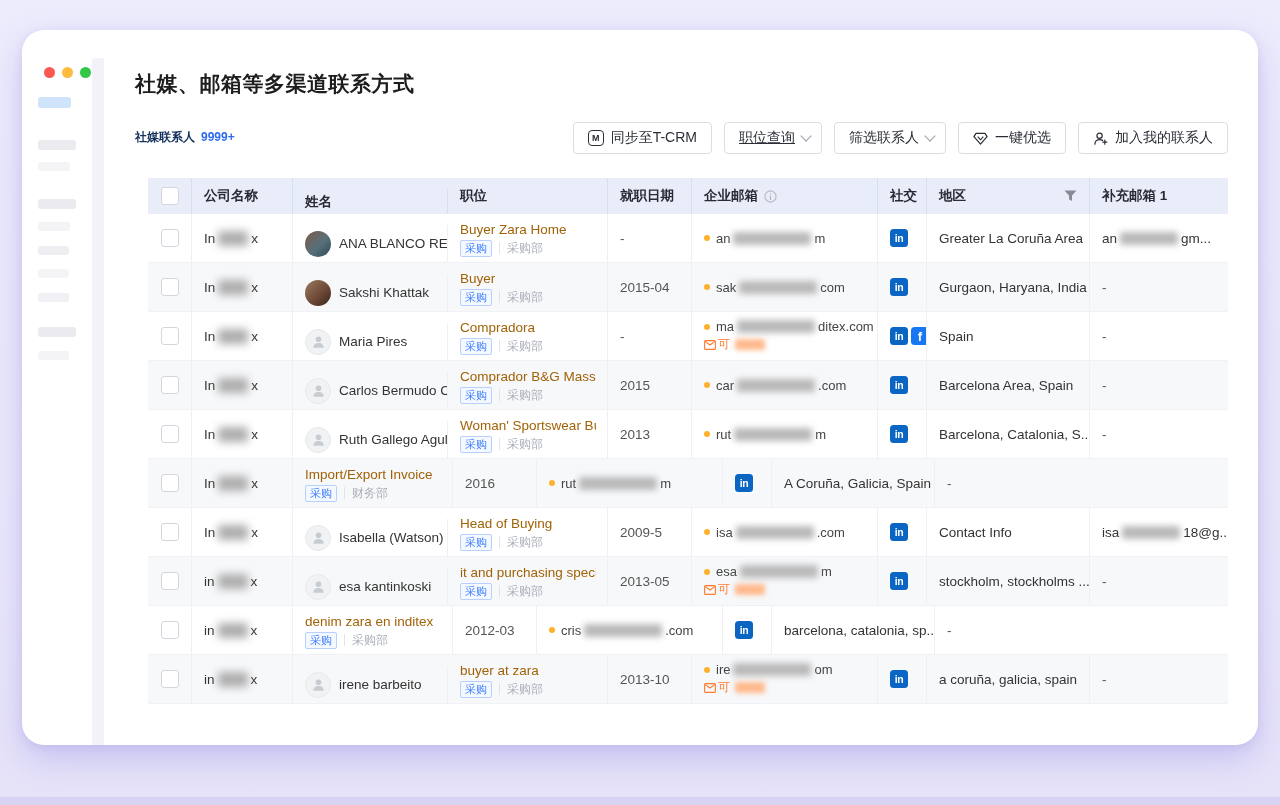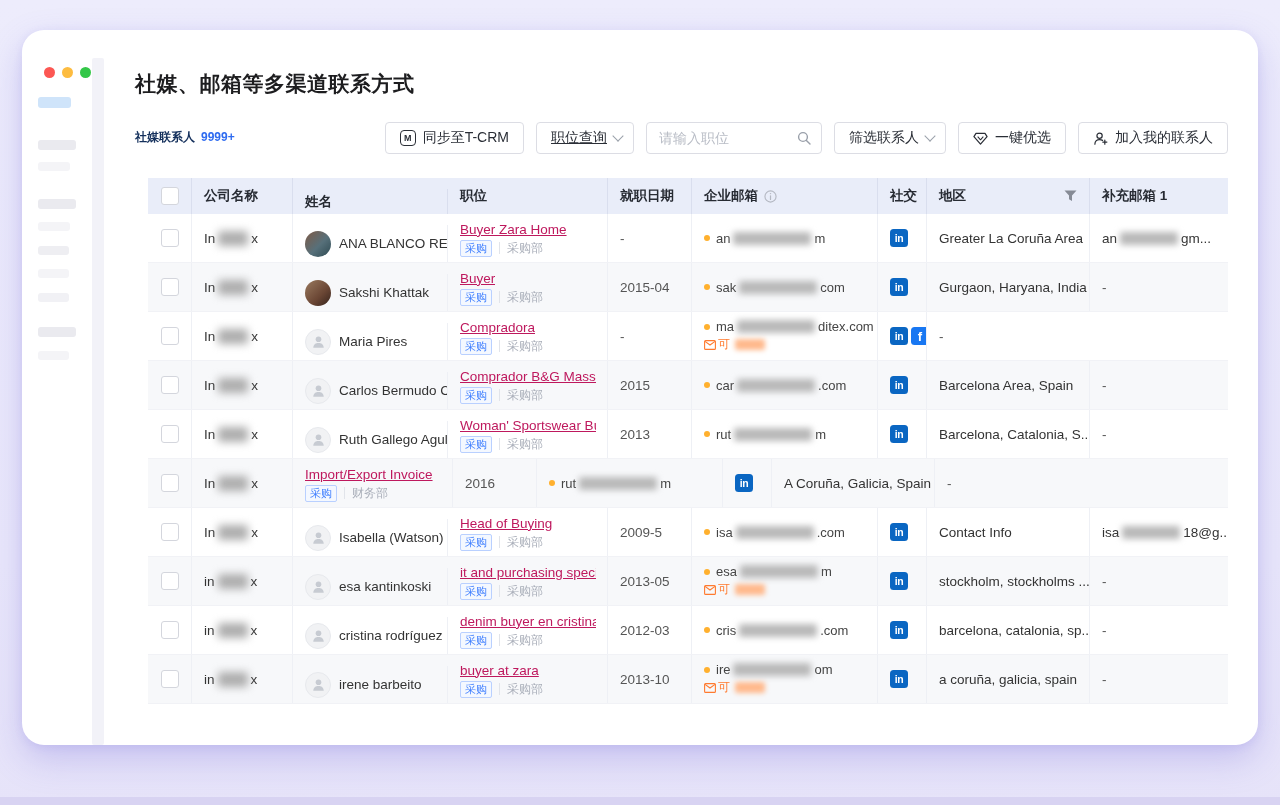--- a/index.html
+++ b/index.html
@@ -54,21 +54,21 @@
   .blur.co{width:30px;height:15px;background:#adadad;filter:blur(4px);}
   .blur.em{width:78px;}
   .blur.alt{width:58px;}
   .blur.org{width:30px;height:11px;background:#ffb98c;filter:blur(2.5px);}
   .avatar{width:26px;height:26px;border-radius:50%;flex:0 0 auto;margin-right:8px;
     display:flex;align-items:center;justify-content:center;overflow:hidden;}
   .avatar.placeholder{background:#f1f2f4;border:1px solid #e7e9ed;box-sizing:border-box;}
   .avatar.photo-1{background:linear-gradient(135deg,#7e5a46 0%,#57707a 55%,#2e4a52 100%);}
   .avatar.photo-2{background:linear-gradient(135deg,#9a7a5f 0%,#6a4634 60%,#35231c 100%);}
   .pos-cell{flex-direction:column;align-items:flex-start;justify-content:center;gap:3px;padding-top:2px;}
-  .pos-line1{font-size:13.5px;color:#be185d;max-width:136px;overflow:hidden;white-space:nowrap;text-decoration:underline;}
+  .pos-line1{font-size:13.5px;color:#a16207;max-width:136px;overflow:hidden;white-space:nowrap;}
   .pos-line2{display:flex;align-items:center;}
   .tag-blue{font-size:11px;color:#3b7cff;border:1px solid #b9d0ff;background:#f4f8ff;
     border-radius:2px;padding:1px 4px;line-height:13px;}
   .dept-sep{border-left:1px solid #e1e4ea;height:12px;margin:0 7px;}
   .dept{font-size:12px;color:#a9aeb9;}
   .email-cell{flex-direction:column;align-items:flex-start;justify-content:center;gap:2px;}
   .email-line{display:flex;align-items:center;font-size:13px;color:#444;}
   .dot-orange{width:6px;height:6px;border-radius:50%;background:#ffb02e;margin-right:6px;flex:0 0 auto;}
   .deliver{display:flex;align-items:center;font-size:12px;color:#ff7a2f;gap:2px;}
   .sns{width:18px;height:18px;border-radius:3.5px;color:#fff;display:flex;align-items:center;
@@ -111,27 +111,20 @@
 
   <div class="toolbar">
     <div class="btn">
       <span class="tcrm-icon">M</span>
       <span>同步至T-CRM</span>
     </div>
     <div class="btn" style="padding-right:11px;text-decoration:underline;">
       <span>职位查询</span>
       <span class="chev"></span>
     </div>
-    <div class="search-box">
-      <input type="text" placeholder="请输入职位" style="">
-      <svg width="14" height="14" viewBox="0 0 14 14">
-        <circle cx="6" cy="6" r="4.4" fill="none" stroke="#9aa0aa" stroke-width="1.4"></circle>
-        <line x1="9.4" y1="9.4" x2="13" y2="13" stroke="#9aa0aa" stroke-width="1.4" stroke-linecap="round"></line>
-      </svg>
-    </div>
     <div class="btn" style="padding-right:11px;">
       <span>筛选联系人</span>
       <span class="chev"></span>
     </div>
     <div class="btn">
       <svg width="15" height="15" viewBox="0 0 16 16">
         <path d="M3.2 2.5 H12.8 L15 6 L8 14 L1 6 Z" fill="none" stroke="#2a2e36" stroke-width="1.3" stroke-linejoin="round"></path>
         <path d="M5 6 L8 9.4 L11 6" fill="none" stroke="#2a2e36" stroke-width="1.1" stroke-linejoin="round"></path>
       </svg>
       <span>一键优选</span>
@@ -312,20 +305,23 @@
           <path d="M1 1.4 L6 5 L11 1.4" fill="none" stroke="#ff7a2f" stroke-width="1.1"></path>
         </svg>
         <span>可</span>
         <span class="blur org"></span>
       </span>
     </div>
     <div class="td c6">
       <span class="sns in">in</span>
       <span class="sns fb">f</span>
     </div>
+    <div class="td c7">
+            <span>Spain</span>
+          </div>
     <div class="td c8">
       <span class="dash">-</span>
 
     </div>
   </div>
         <div class="tr alt">
     <div class="td c0">
             <span class="checkbox"></span>
           </div>
     <div class="td c1">
@@ -576,77 +572,68 @@
   </div>
         <div class="tr">
     <div class="td c0">
             <span class="checkbox"></span>
           </div>
     <div class="td c1">
       <span>in</span>
             <span class="blur co"></span>
             <span>x</span>
     </div>
+    <div class="td c3 pos-cell">
+      <span class="pos-line1">denim zara en inditex</span>
+      <span class="pos-line2">
+        <span class="tag-blue">采购</span>
+        <span class="dept-sep"></span>
+        <span class="dept">采购部</span>
+      </span>
+    </div>
+    <div class="td c4">
+            <span class="dash">2012-03</span>
+          </div>
+    <div class="td c5 email-cell">
+      <span class="email-line">
+        <span class="dot-orange"></span>
+        <span>cris</span>
+              <span class="blur em"></span>
+              <span>.com</span>
+      </span>
+
+    </div>
+    <div class="td c6">
+      <span class="sns in">in</span>
+
+    </div>
+    <div class="td c7">
+            <span>barcelona, catalonia, sp...</span>
+          </div>
+    <div class="td c8">
+      <span class="dash">-</span>
+
+    </div>
+  </div>
+        <div class="tr alt">
+    <div class="td c0">
+            <span class="checkbox"></span>
+          </div>
+    <div class="td c1">
+      <span>in</span>
+            <span class="blur co"></span>
+            <span>x</span>
+    </div>
     <div class="td c2">
       <span class="avatar placeholder">
         <svg width="15" height="15" viewBox="0 0 16 16">
           <circle cx="8" cy="5.6" r="3" fill="#c7cbd2"></circle>
           <path d="M2.4 14.6 C2.8 10.9 5 9.6 8 9.6 C11 9.6 13.2 10.9 13.6 14.6 Z" fill="#c7cbd2"></path>
         </svg>
       </span>
-      <span>cristina rodríguez</span>
-    </div>
-    <div class="td c3 pos-cell">
-      <span class="pos-line1">denim buyer en cristina</span>
-      <span class="pos-line2">
-        <span class="tag-blue">采购</span>
-        <span class="dept-sep"></span>
-        <span class="dept">采购部</span>
-      </span>
-    </div>
-    <div class="td c4">
-            <span class="dash">2012-03</span>
-          </div>
-    <div class="td c5 email-cell">
-      <span class="email-line">
-        <span class="dot-orange"></span>
-        <span>cris</span>
-              <span class="blur em"></span>
-              <span>.com</span>
-      </span>
-
-    </div>
-    <div class="td c6">
-      <span class="sns in">in</span>
-
-    </div>
-    <div class="td c7">
-            <span>barcelona, catalonia, sp...</span>
-          </div>
-    <div class="td c8">
-      <span class="dash">-</span>
-
-    </div>
-  </div>
-        <div class="tr alt">
-    <div class="td c0">
-            <span class="checkbox"></span>
-          </div>
-    <div class="td c1">
-      <span>in</span>
-            <span class="blur co"></span>
-            <span>x</span>
-    </div>
-    <div class="td c2">
-      <span class="avatar placeholder">
-        <svg width="15" height="15" viewBox="0 0 16 16">
-          <circle cx="8" cy="5.6" r="3" fill="#c7cbd2"></circle>
-          <path d="M2.4 14.6 C2.8 10.9 5 9.6 8 9.6 C11 9.6 13.2 10.9 13.6 14.6 Z" fill="#c7cbd2"></path>
-        </svg>
-      </span>
       <span>irene barbeito</span>
     </div>
     <div class="td c3 pos-cell">
       <span class="pos-line1">buyer at zara</span>
       <span class="pos-line2">
         <span class="tag-blue">采购</span>
         <span class="dept-sep"></span>
         <span class="dept">采购部</span>
       </span>
     </div>

